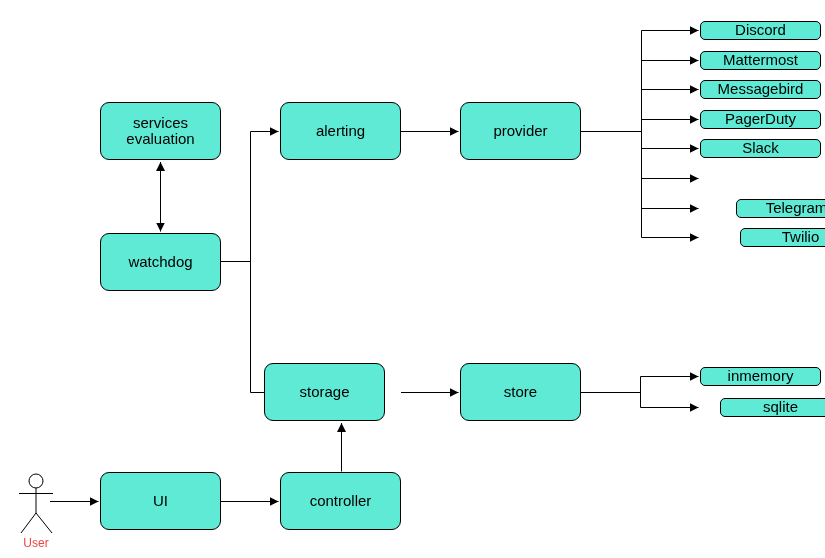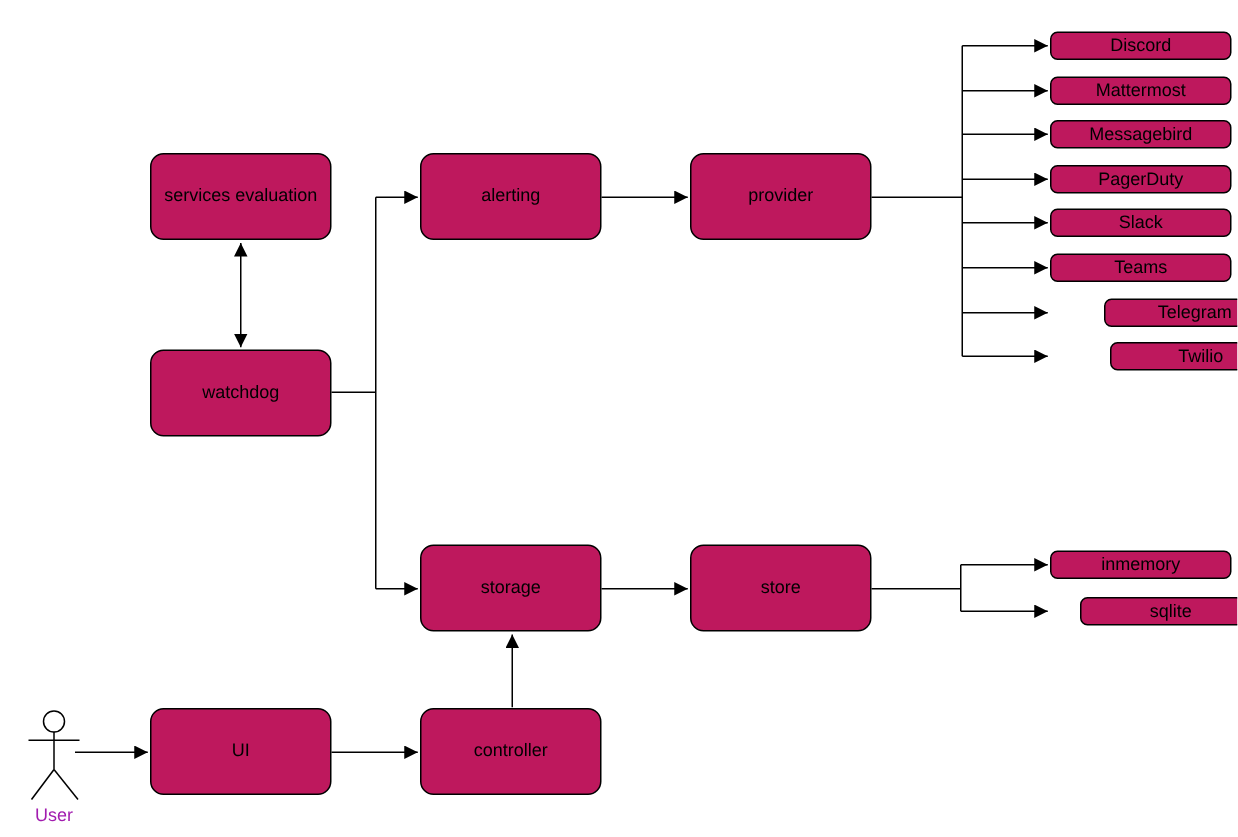--- a/index.html
+++ b/index.html
@@ -18,49 +18,49 @@
   .wires {
     position: absolute;
     left: 0;
     top: 0;
     width: 825px;
     height: 558px;
   }
   .node {
     position: absolute;
     box-sizing: border-box;
-    background: #be185d;
+    background: #5eead4;
     border: 1px solid #000000;
     color: #000000;
     display: flex;
     align-items: center;
     justify-content: center;
     text-align: center;
-    font-size: 12px;
+    font-size: 15px;
     line-height: 1.1;
   }
   .node.big {
     width: 121px;
     height: 58px;
     border-radius: 9px;
   }
   .node.leaf {
     width: 121px;
     height: 19px;
     border-radius: 5px;
     left: 700px;
   }
   .actor-label {
     position: absolute;
     left: 14px;
     top: 536px;
     width: 44px;
     text-align: center;
     font-size: 12px;
-    color: #a21caf;
+    color: #ef4444;
   }
 </style>
 </head>
 <body>
 
 <div class="canvas">
 
   <svg class="wires" viewBox="0 0 825 558" xmlns="http://www.w3.org/2000/svg">
     <defs>
       <marker id="arrow" viewBox="0 0 10 10" refX="10" refY="5" markerWidth="9" markerHeight="9" orient="auto-start-reverse">
@@ -120,34 +120,33 @@
   </svg>
 
   <div class="node big" style="left:100px; top:102px;">services evaluation</div>
 
   <div class="node big" style="left:100px; top:233px;">watchdog</div>
 
   <div class="node big" style="left:280px; top:102px;">alerting</div>
 
   <div class="node big" style="left:460px; top:102px;">provider</div>
 
-  <div class="node big" style="left:280px; top:363px;">storage</div>
+  <div class="node big" style="left:264px; top:363px;">storage</div>
 
   <div class="node big" style="left:460px; top:363px;">store</div>
 
   <div class="node big" style="left:280px; top:472px;">controller</div>
 
   <div class="node big" style="left:100px; top:472px;">UI</div>
 
   <div class="node leaf" style="top:21px;">Discord</div>
   <div class="node leaf" style="top:51px;">Mattermost</div>
   <div class="node leaf" style="top:80px;">Messagebird</div>
   <div class="node leaf" style="top:110px;">PagerDuty</div>
   <div class="node leaf" style="top:139px;">Slack</div>
-  <div class="node leaf" style="top:169px;">Teams</div>
   <div class="node leaf" style="top:199px;margin-left:36px;">Telegram</div>
   <div class="node leaf" style="top:228px;margin-left:40px;">Twilio</div>
 
   <div class="node leaf" style="top:367px;">inmemory</div>
   <div class="node leaf" style="top:398px;margin-left:20px;">sqlite</div>
 
   <div class="actor-label">User</div>
 
 </div>
 

